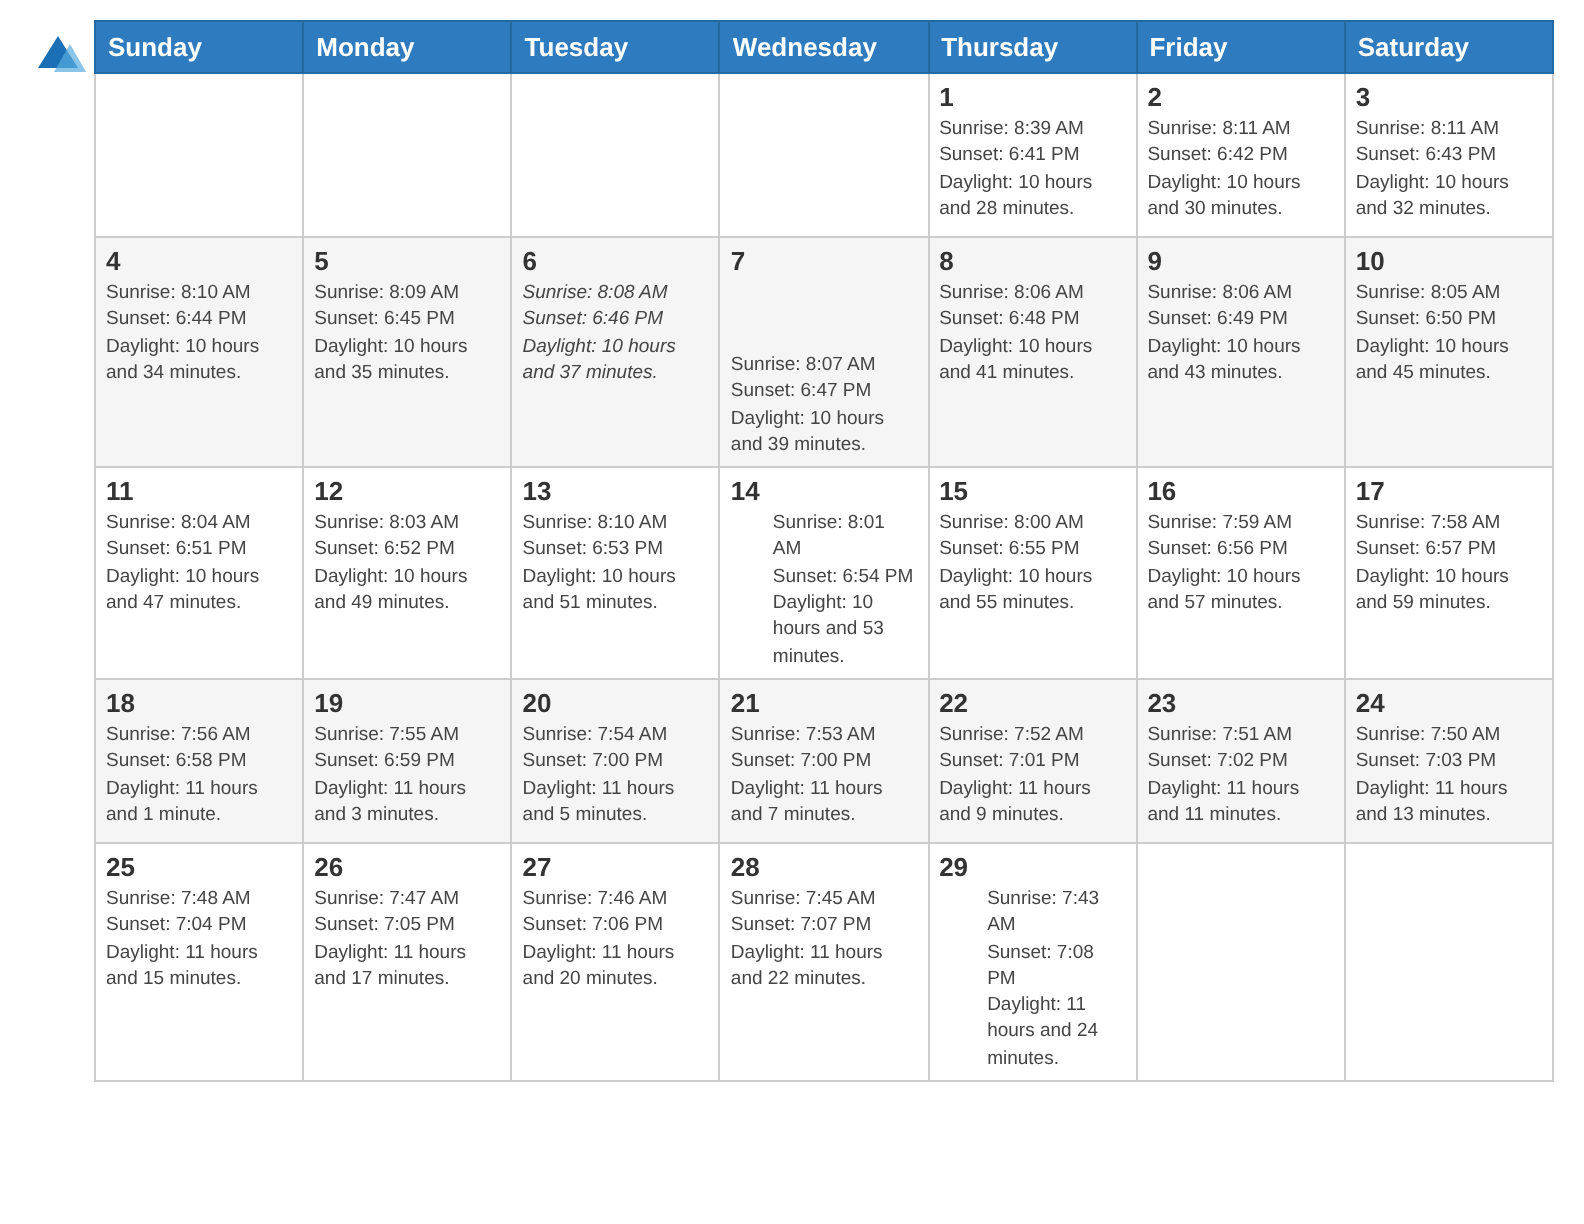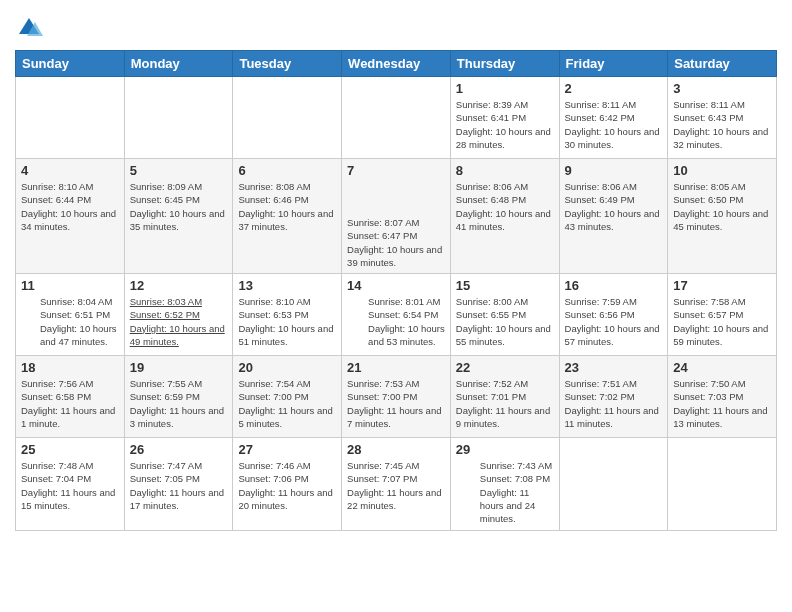--- a/index.html
+++ b/index.html
@@ -8,21 +8,21 @@
       background: #fff;
       width: 792px;
       height: 612px;
       overflow: hidden;
     }
     .page {
       width: 792px;
       height: 516px;
       padding: 10px 15px 10px 15px;
       display: flex;
-      flex-direction: column;
+      flex-direction: row;
     }
     .header {
       display: flex;
       justify-content: space-between;
       align-items: flex-start;
       margin-bottom: 8px;
     }
     .logo {
       display: flex;
       align-items: center;
@@ -167,21 +167,21 @@
 Daylight: 10 hours and 34 minutes.</div>
           </td>
           <td class="alt-row">
             <div class="day-number">5</div>
             <div class="day-info" style="white-space: pre-line;">Sunrise: 8:09 AM
 Sunset: 6:45 PM
 Daylight: 10 hours and 35 minutes.</div>
           </td>
           <td class="alt-row">
             <div class="day-number">6</div>
-            <div class="day-info" style="white-space: pre-line;">Sunrise: 8:08 AM
+            <div class="day-info" style="white-space: pre-line; font-style: italic;">Sunrise: 8:08 AM
 Sunset: 6:46 PM
 Daylight: 10 hours and 37 minutes.</div>
           </td>
           <td class="alt-row">
             <div class="day-number">7</div>
             <div class="day-info" style="white-space: pre-line; margin-top: 38px;">Sunrise: 8:07 AM
 Sunset: 6:47 PM
 Daylight: 10 hours and 39 minutes.</div>
           </td>
           <td class="alt-row">
@@ -199,27 +199,27 @@
           <td class="alt-row">
             <div class="day-number">10</div>
             <div class="day-info" style="white-space: pre-line;">Sunrise: 8:05 AM
 Sunset: 6:50 PM
 Daylight: 10 hours and 45 minutes.</div>
           </td>
         </tr>
         <tr>
           <td>
             <div class="day-number">11</div>
-            <div class="day-info" style="white-space: pre-line; margin-left: 19px;">Sunrise: 8:04 AM
+            <div class="day-info" style="white-space: pre-line;">Sunrise: 8:04 AM
 Sunset: 6:51 PM
 Daylight: 10 hours and 47 minutes.</div>
           </td>
           <td>
             <div class="day-number">12</div>
-            <div class="day-info" style="white-space: pre-line; text-decoration: underline;">Sunrise: 8:03 AM
+            <div class="day-info" style="white-space: pre-line;">Sunrise: 8:03 AM
 Sunset: 6:52 PM
 Daylight: 10 hours and 49 minutes.</div>
           </td>
           <td>
             <div class="day-number">13</div>
             <div class="day-info" style="white-space: pre-line;">Sunrise: 8:10 AM
 Sunset: 6:53 PM
 Daylight: 10 hours and 51 minutes.</div>
           </td>
           <td>

